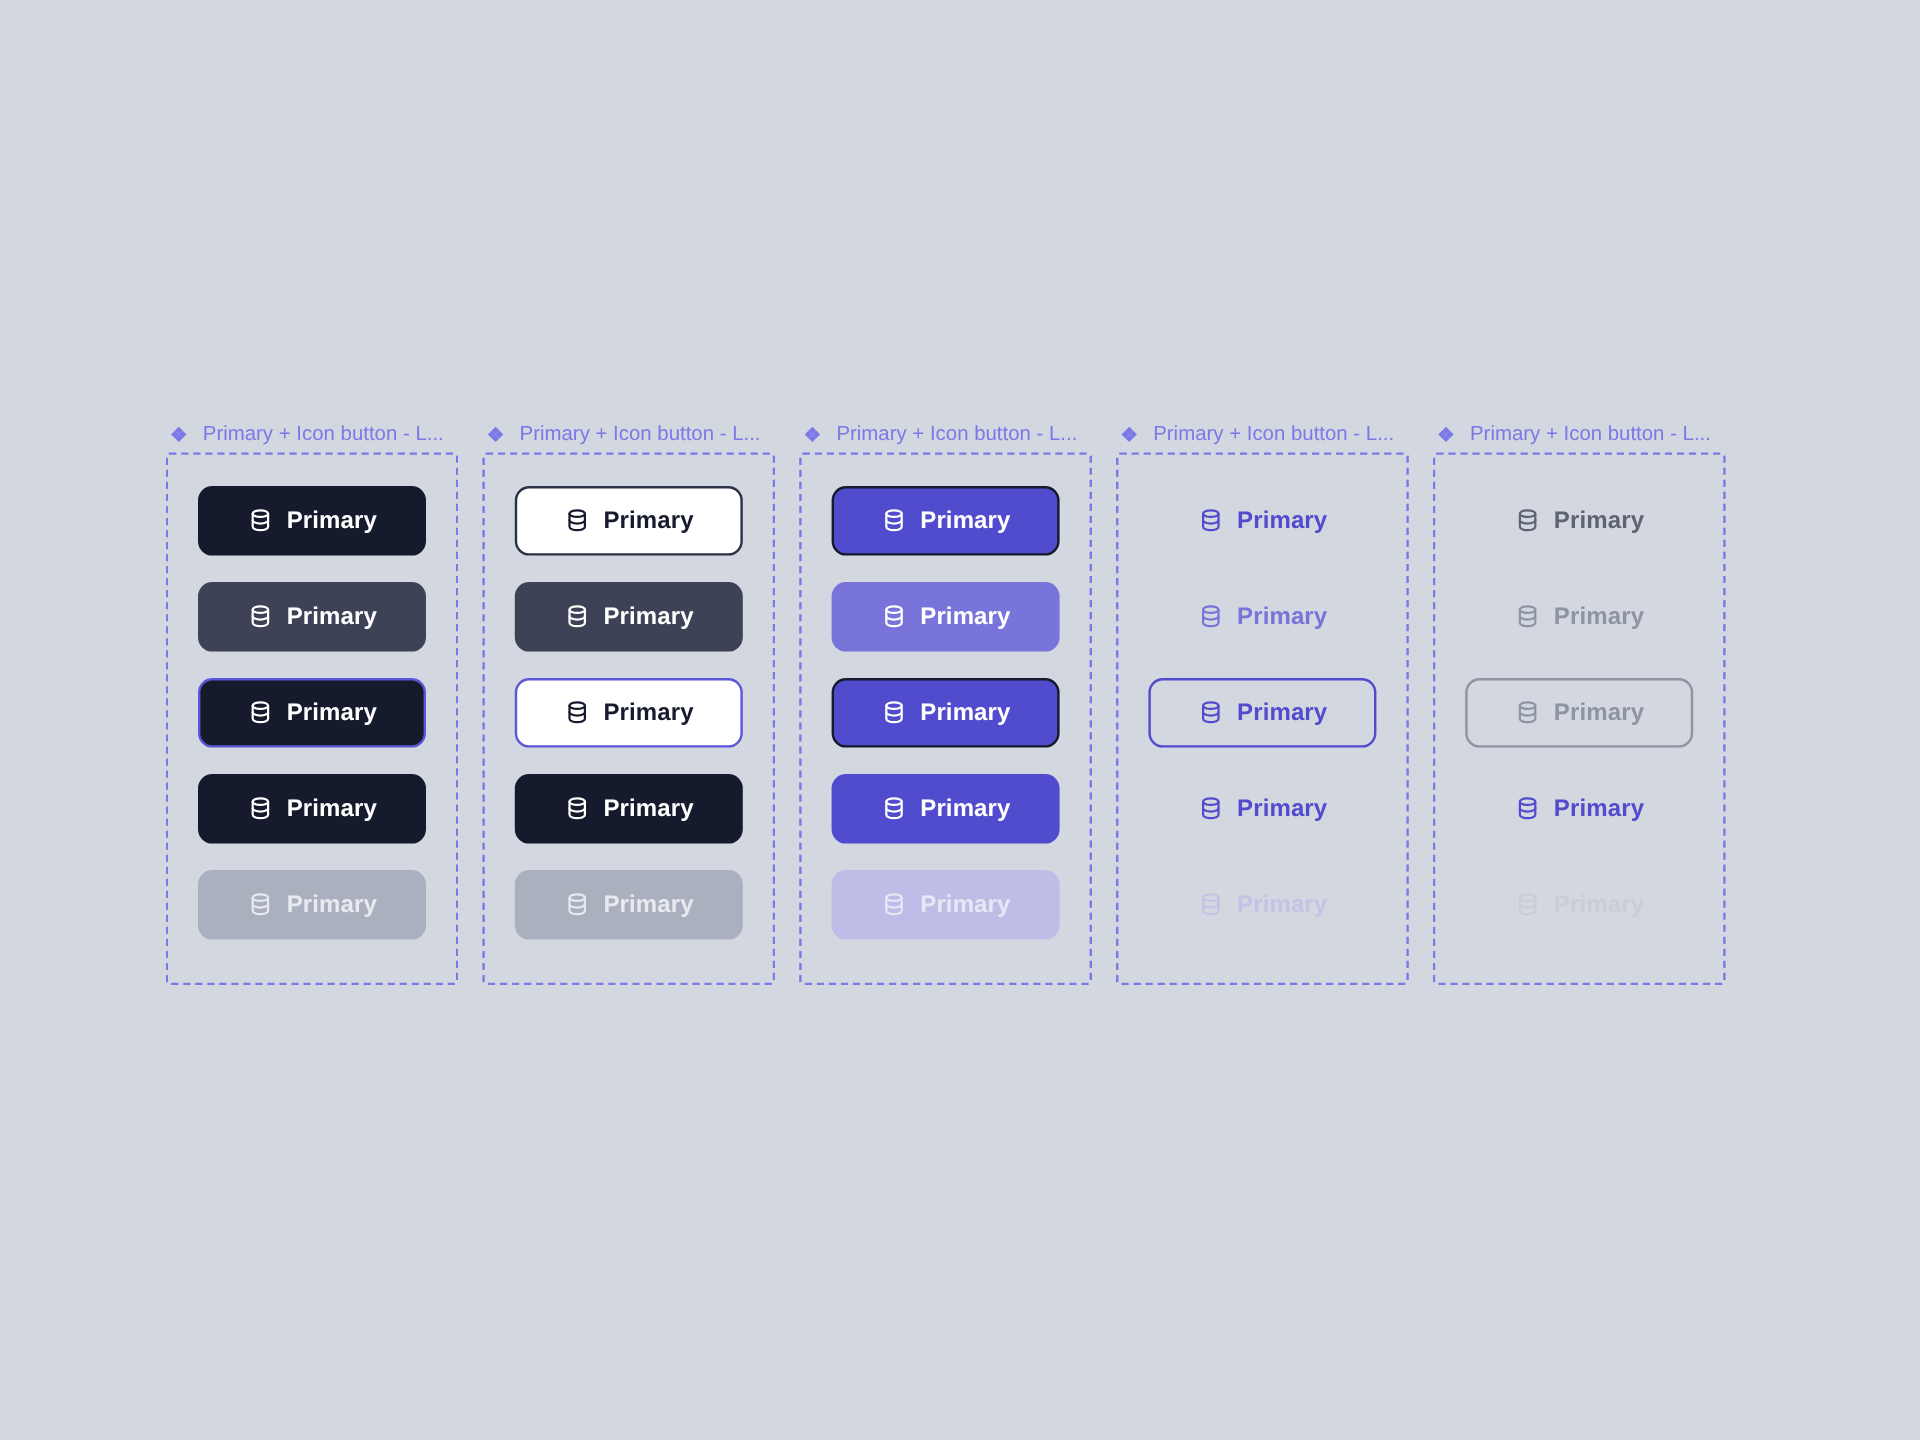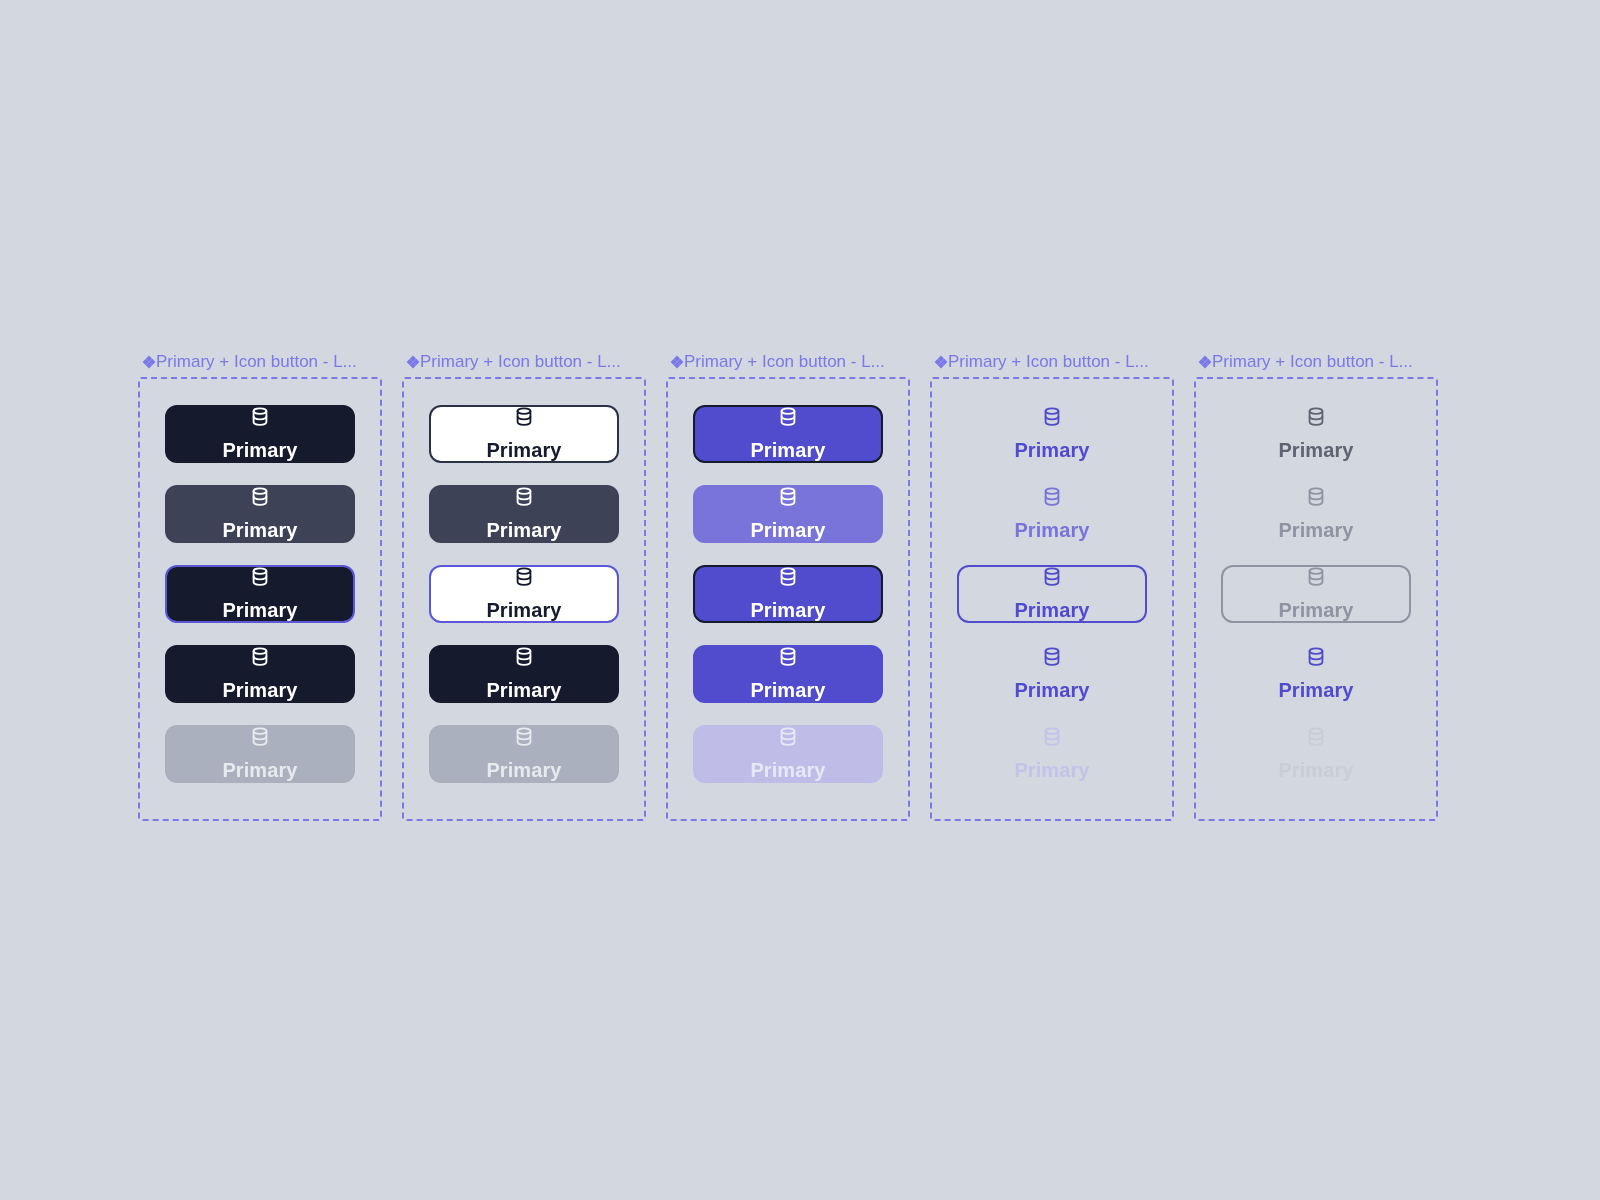--- a/index.html
+++ b/index.html
@@ -32,21 +32,21 @@
 
   .frame-wrap {
     display: flex;
     flex-direction: column;
     align-items: flex-start;
   }
 
   .frame-label {
     display: flex;
     align-items: center;
-    gap: 0;
+    gap: 13px;
     color: #7b78e8;
     font-size: 17px;
     line-height: 20px;
     white-space: nowrap;
     margin-bottom: 5px;
     padding-left: 4px;
     max-width: 244px;
     overflow: hidden;
   }
 
@@ -84,21 +84,20 @@
     align-items: center;
     justify-content: center;
     gap: 11px;
     font-size: 20px;
     font-weight: bold;
     letter-spacing: 0.1px;
     padding: 0;
     cursor: pointer;
     user-select: none;
     font-family: "Liberation Sans", sans-serif;
-    flex-direction: column;
   }
   .btn .ico {
     flex: none;
     width: 22px;
     height: 22px;
     display: block;
   }
   .btn .ico svg { display: block; width: 22px; height: 22px; }
   .btn .lbl { display: block; }
 

